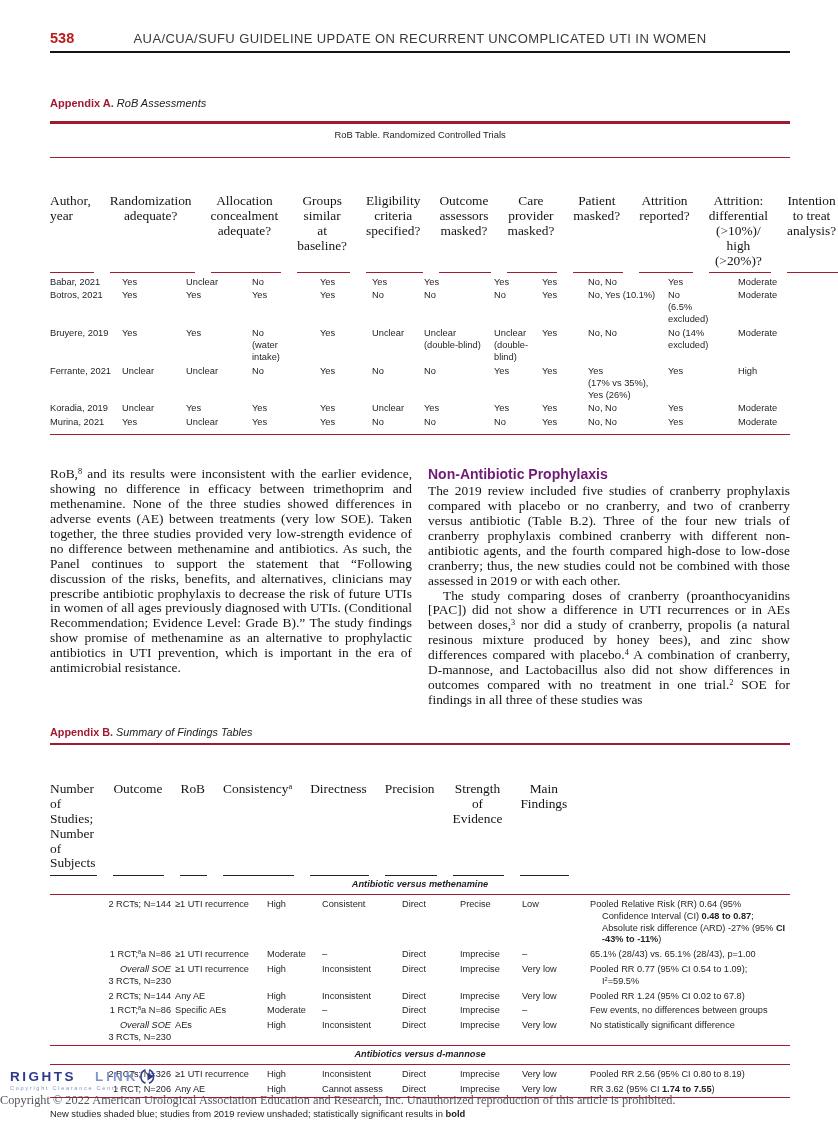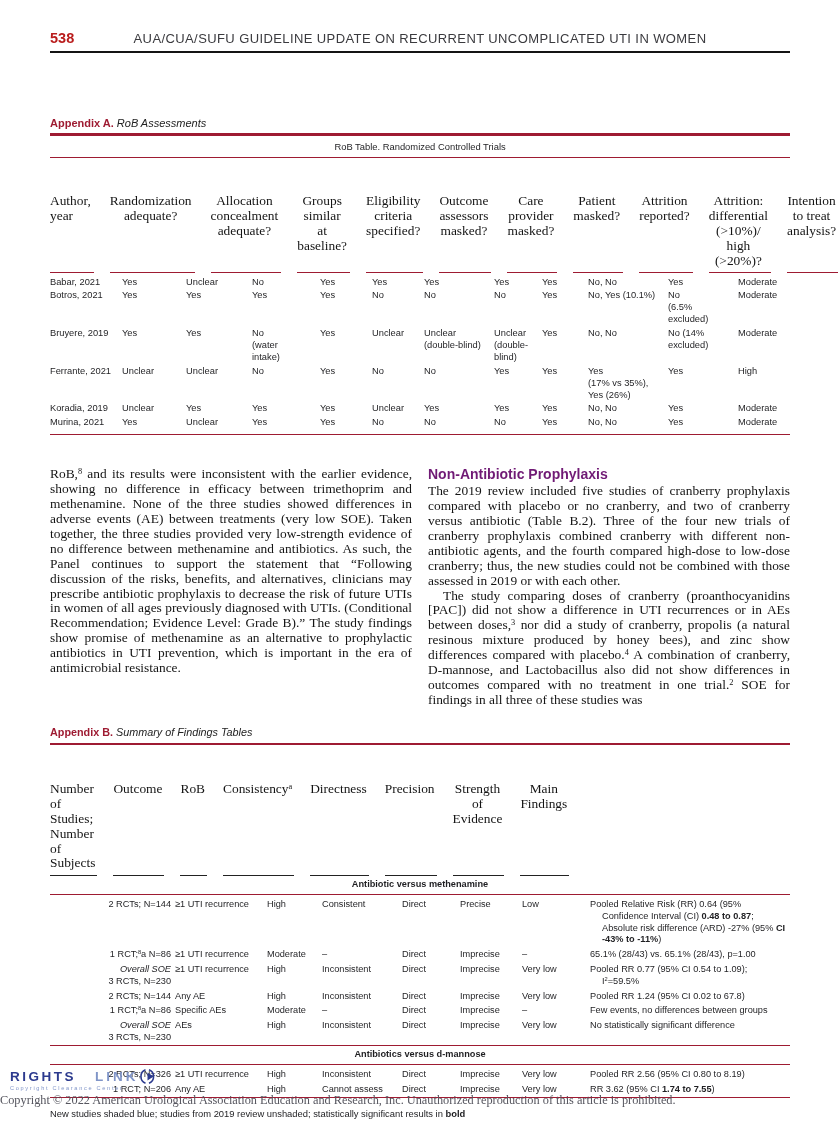--- a/index.html
+++ b/index.html
@@ -15,43 +15,43 @@
   .inner{padding:30px 48px 0 50px;}
 
   
   .pghead{display:flex;align-items:baseline;}
   .pageno{font-weight:bold;font-size:14.5px;color:#b91c1c;min-width:40px;}
   .running-title{flex:1;text-align:center;font-size:13px;color:#3a3a3e;letter-spacing:.4px;}
   .pghead .ghost{min-width:40px;}
   .hrule{border-bottom:2.5px solid #141414;margin-top:5px;}
 
   
-  .appxA{margin-top:64px;font-size:11px;border-bottom:3px solid var(--accent);padding-bottom:4px;}
+  .appxA{margin-top:44px;font-size:11px;border-bottom:3px solid var(--accent);padding-bottom:12px;}
   .appx-label{color:var(--accent);font-weight:bold;}
   .appx-title{font-style:italic;color:#222;}
   .appxB{margin-top:16px;font-size:10.8px;line-height:1.5;}
 
   
   table.tA,table.tB{width:100%;border-collapse:collapse;table-layout:fixed;
     font-size:9.3px;line-height:1.28;color:#1f1f22;}
   table.tA{border-bottom:1.6px solid var(--accent);}
-  .tA .cap td{text-align:center;padding:5px 0 4px 0;border-bottom:1.3px solid var(--accent);font-size:9.4px;}
+  .tA .cap td{text-align:center;padding:5px 0 16px 0;border-bottom:1.3px solid var(--accent);font-size:9.4px;}
   .tA th{font-weight:normal;vertical-align:bottom;text-align:center;
     padding:4px 3px 3px 0;border-bottom:1.3px solid var(--accent);white-space:pre-line;}
   .tA th.first{text-align:left;}
   .tA td{vertical-align:top;padding:1px 3px 1px 0;white-space:pre-line;}
   .tA tbody tr:first-child td{padding-top:4px;}
   .tA tbody tr:last-child td{padding-bottom:5px;}
 
   table.tB{margin-top:3px;border-top:2.2px solid var(--accent);border-bottom:1.6px solid var(--accent);font-size:9.2px;}
   .tB th{font-weight:normal;vertical-align:bottom;text-align:center;
     padding:5px 2px 4px 0;border-bottom:1.2px solid #222;white-space:pre-line;}
   .tB th.first{text-align:left;}
   .tB td{vertical-align:top;padding:1.5px 4px 1.5px 0;}
-  .tB tr.section td{text-align:center;font-weight:bold;
+  .tB tr.section td{text-align:center;font-weight:bold;font-style:italic;
     border-bottom:1.2px solid var(--accent);padding:3px 0;}
   .tB tr.section.mid td{border-top:1.4px solid var(--accent);}
   .tB tr.firstrow td{padding-top:4px;}
   .tB td.studies{white-space:pre-line;text-align:right;}
   .tB td.findings{padding-left:12px;text-indent:-12px;}
 
   
   .cols{display:flex;gap:16px;margin-top:32px;font-family:"Liberation Serif",serif;
     font-size:13.4px;line-height:14.9px;text-align:justify;color:#141414;}
   .col{width:362px;}

